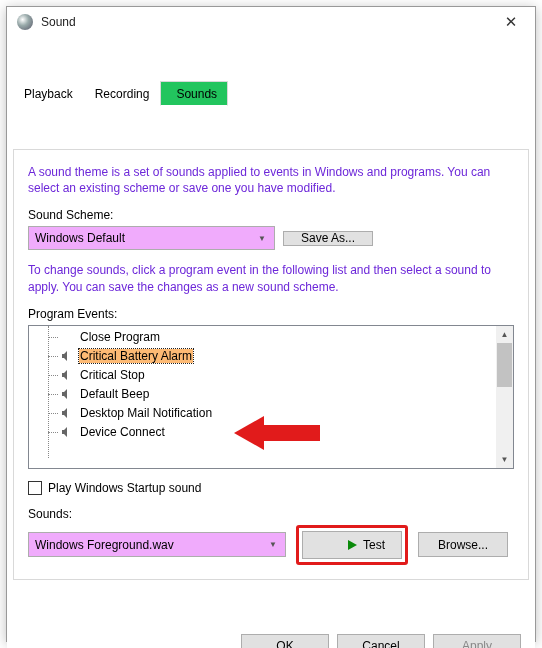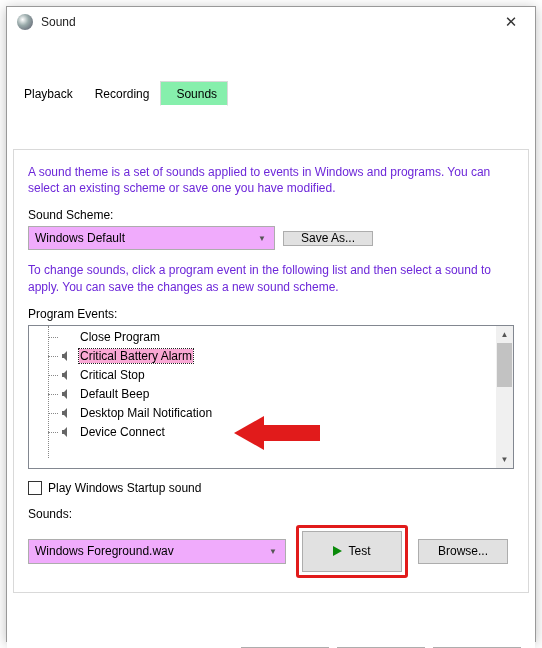--- a/index.html
+++ b/index.html
@@ -60,21 +60,21 @@
   .tab {
     padding: 5px 10px 4px 10px;
     border: 1px solid transparent;
     color: #000;
     cursor: default;
     position: relative;
   }
   .tab.active {
     border: 1px solid #d9d9d9;
     border-bottom: 1px solid #fff;
-    background: #86efac;
+    background: #22c55e;
     z-index: 2;
     padding-left: 15px;
   }
 
   .tabpanel {
     flex: 1;
     margin: 0 6px;
     margin-top: -1px;
     border: 1px solid #d9d9d9;
     padding: 14px 14px 0 14px;
@@ -168,21 +168,21 @@
   }
   .list-item .spk {
     width: 16px; height: 14px;
     margin-right: 4px;
     display: flex;
     align-items: center;
     justify-content: center;
     color: #666;
   }
   .list-item.selected .txt {
-    background: #f9a8d4;
+    background: #fdba74;
     outline: 1px dotted #222;
     padding: 0 1px;
   }
   .list-item.no-icon .spk { visibility: hidden; }
   .list-item .txt { padding: 0 1px; }
 
   .scrollbar {
     width: 17px;
     background: #f0f0f0;
     display: flex;
@@ -228,23 +228,23 @@
   .play-icon {
     width: 0; height: 0;
     border-left: 9px solid #0a8a0a;
     border-top: 5px solid transparent;
     border-bottom: 5px solid transparent;
     margin-right: 6px;
   }
   .test-btn {
     display: flex;
     align-items: center;
-    justify-content: center;
+    justify-content: flex-end;
     min-width: 100px;
-    height: 41px;
+    height: 28px;
   }
   .test-highlight {
     border: 3px solid #e11b1b;
     border-radius: 3px;
     padding: 3px;
   }
 
   .dialog-buttons {
     display: flex;
     justify-content: flex-end;

